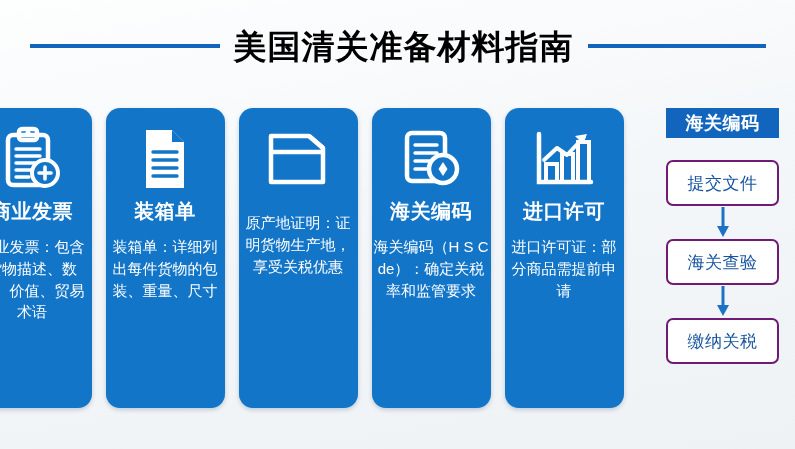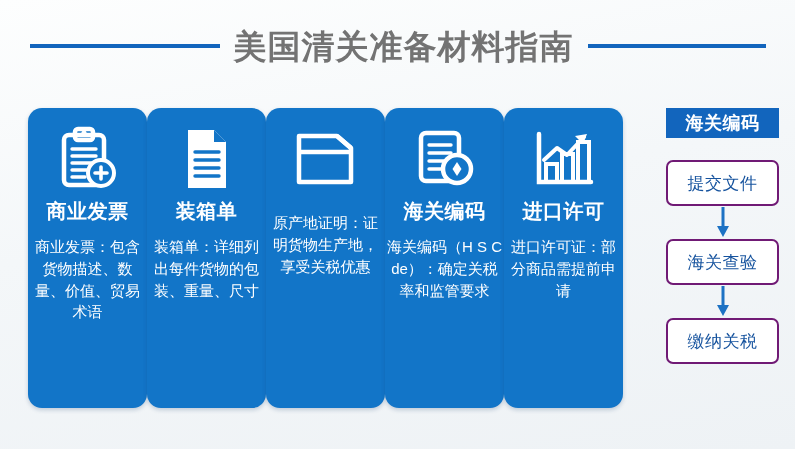--- a/index.html
+++ b/index.html
@@ -29,35 +29,36 @@
   .rule {
     height: 4px;
     background: #1265bd;
     flex: 0 0 auto;
   }
   .rule-left { width: 190px; margin-right: 14px; }
   .rule-right { width: 178px; margin-left: 14px; }
   .title-text {
     font-size: 33px;
     font-weight: bold;
-    color: #737373;
+    color: #000000;
     letter-spacing: 1px;
     white-space: nowrap;
     line-height: 1;
   }
 
   
   .cards {
     position: absolute;
     left: 28px;
     top: 108px;
     width: 540px;
     height: 300px;
     display: flex;
-    gap: 0;
+    gap: 14px;
+    justify-content: center;
   }
   .card {
     width: 119px;
     height: 300px;
     background: #1275c8;
     border-radius: 14px;
     box-shadow: 0 2px 4px rgba(20,60,110,0.22);
     display: flex;
     flex-direction: column;
     align-items: center;

